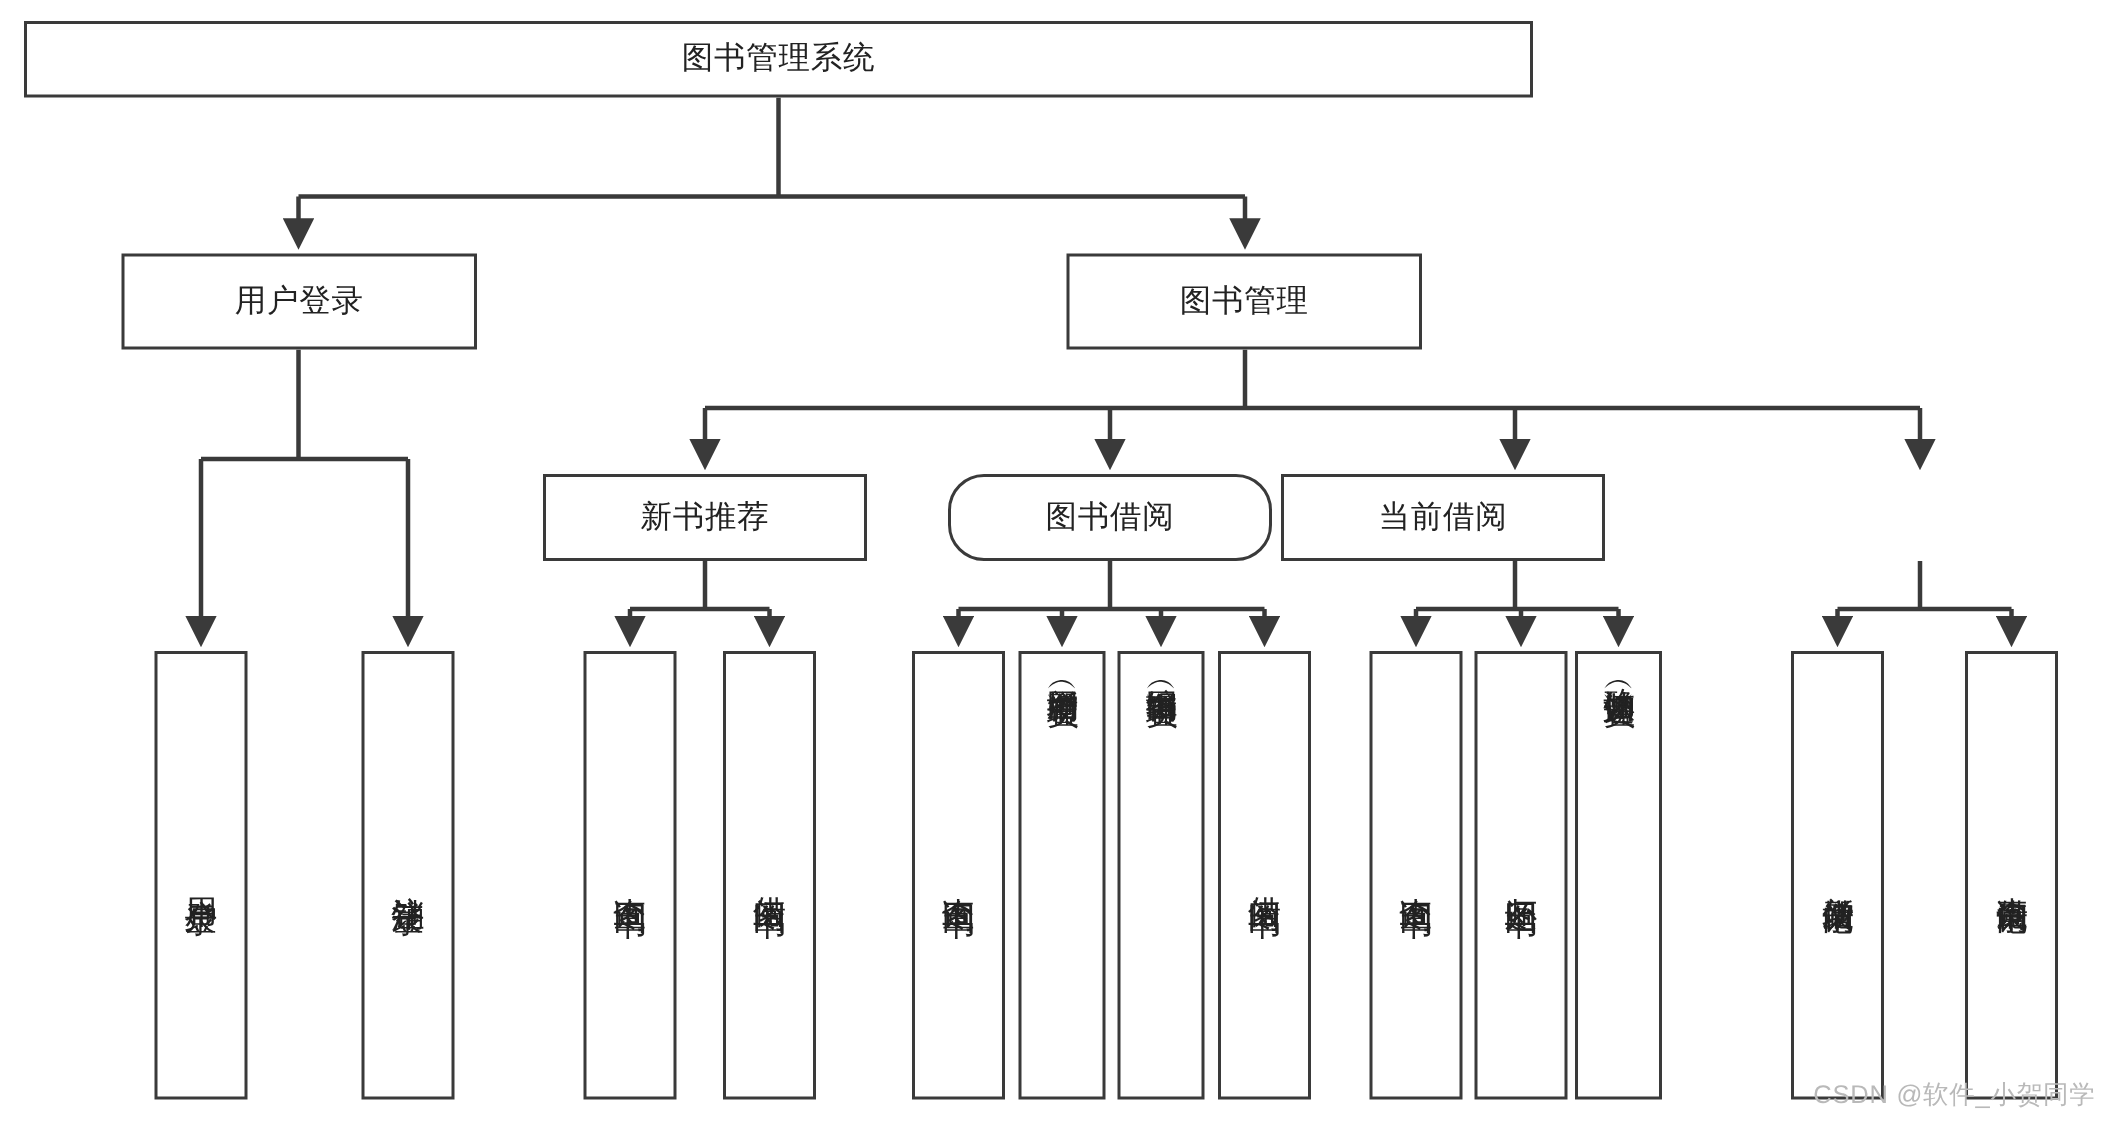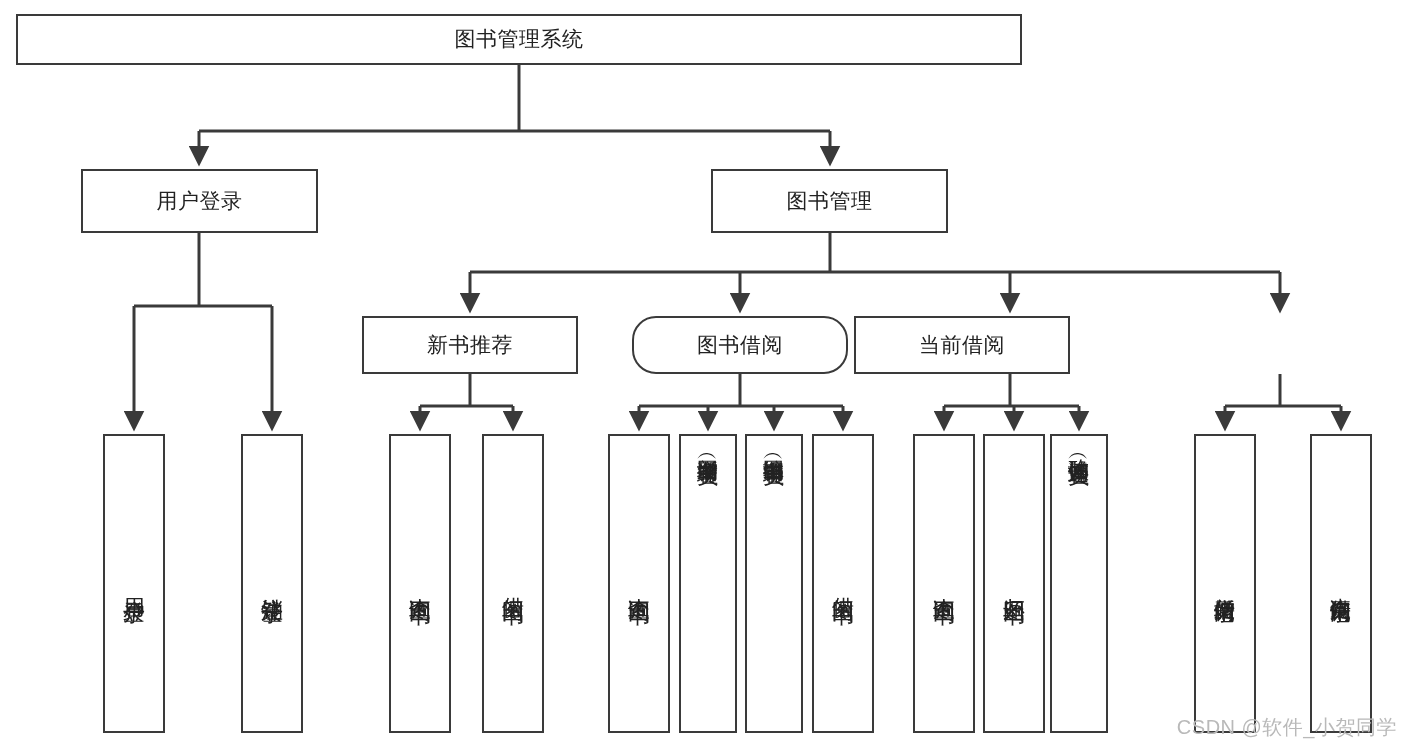--- a/index.html
+++ b/index.html
@@ -58,21 +58,21 @@
     white-space: nowrap;
   }
   .node.vert.tall .node-label {
     font-size: 21px;
     letter-spacing: 1px;
   }
   #watermark {
     position: absolute;
     right: 8px;
     bottom: 6px;
-    font-size: 20px;
+    font-size: 17px;
     color: #b9b9b9;
     letter-spacing: 0.5px;
     user-select: none;
     white-space: nowrap;
   }
 </style>
 </head>
 <body>
 
 <div id="canvas">

